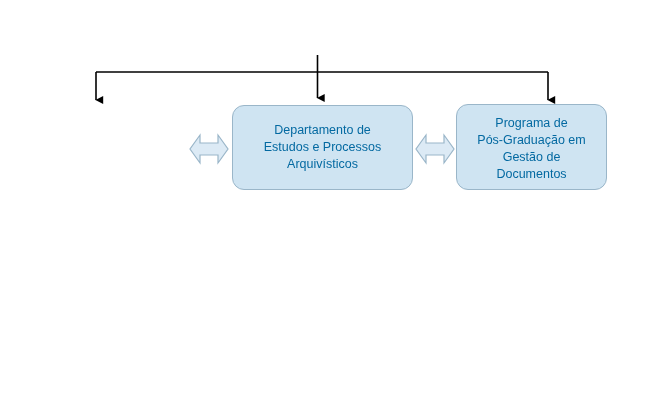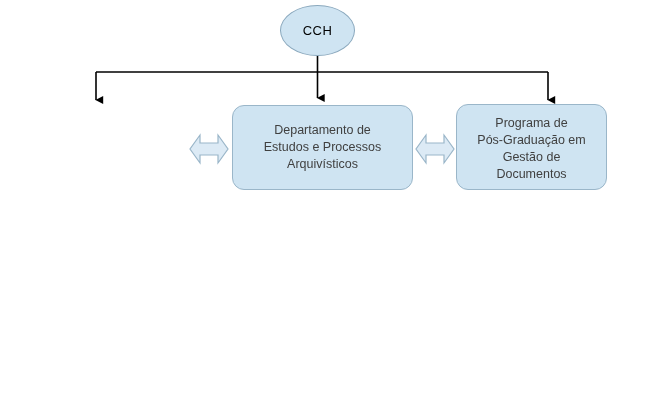--- a/index.html
+++ b/index.html
@@ -47,21 +47,21 @@
     background: #cfe4f2;
     border: 1px solid #9ab6c9;
     border-radius: 12px;
     overflow: hidden;
     display: flex;
     justify-content: center;
   }
   .node-box .box-text {
     width: 100%;
     text-align: center;
-    color: #404040;
+    color: #0369a1;
     font-size: 12.5px;
     line-height: 17px;
     white-space: pre-line;
     padding: 0 16px;
     box-sizing: border-box;
   }
   
   .node-box.align-center .box-text {
     align-self: center;
     margin-top: 14px;
@@ -97,23 +97,20 @@
 
     <line x1="96" y1="72" x2="548" y2="72" stroke="#000000" stroke-width="1.6"></line>
 
     <line x1="96" y1="72" x2="96" y2="100" stroke="#000000" stroke-width="1.6" marker-end="url(#arrowhead)"></line>
 
     <line x1="317.5" y1="72" x2="317.5" y2="98" stroke="#000000" stroke-width="1.6" marker-end="url(#arrowhead)"></line>
 
     <line x1="548" y1="72" x2="548" y2="100" stroke="#000000" stroke-width="1.6" marker-end="url(#arrowhead)"></line>
   </svg>
 
-  <div class="node-ellipse" style="left:280px; top:5px; width:75px; height:51px;">
-    <span>CCH</span>
-  </div>
 
 
   <svg class="biarrow" style="left:188px; top:133px; width:42px; height:32px;" viewBox="0 0 42 32" xmlns="http://www.w3.org/2000/svg">
     <path d="M12,2 L12,10 L30,10 L30,2 L40,16 L30,30 L30,22 L12,22 L12,30 L2,16 Z" fill="#dceaf5" stroke="#9ab6c9" stroke-width="1.2" stroke-linejoin="miter"></path>
   </svg>
 
   <div class="node-box align-mid" style="left:232px; top:105px; width:181px; height:85px;">
     <div class="box-text">Departamento de
 Estudos e Processos
 Arquivísticos</div>

